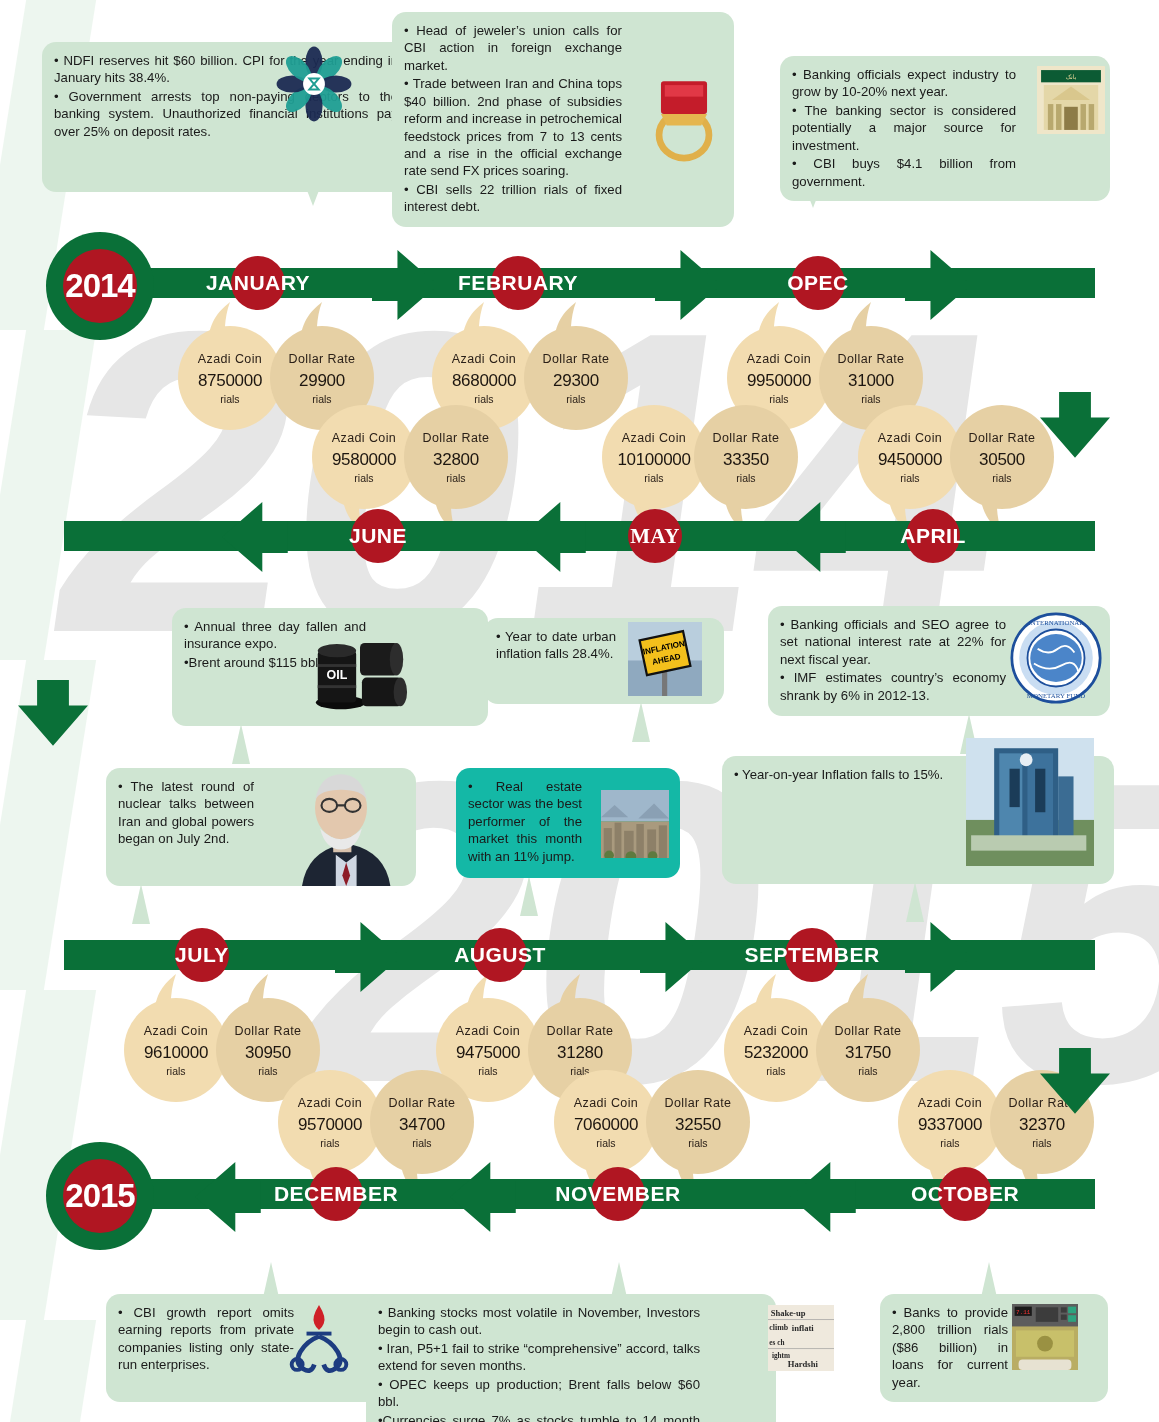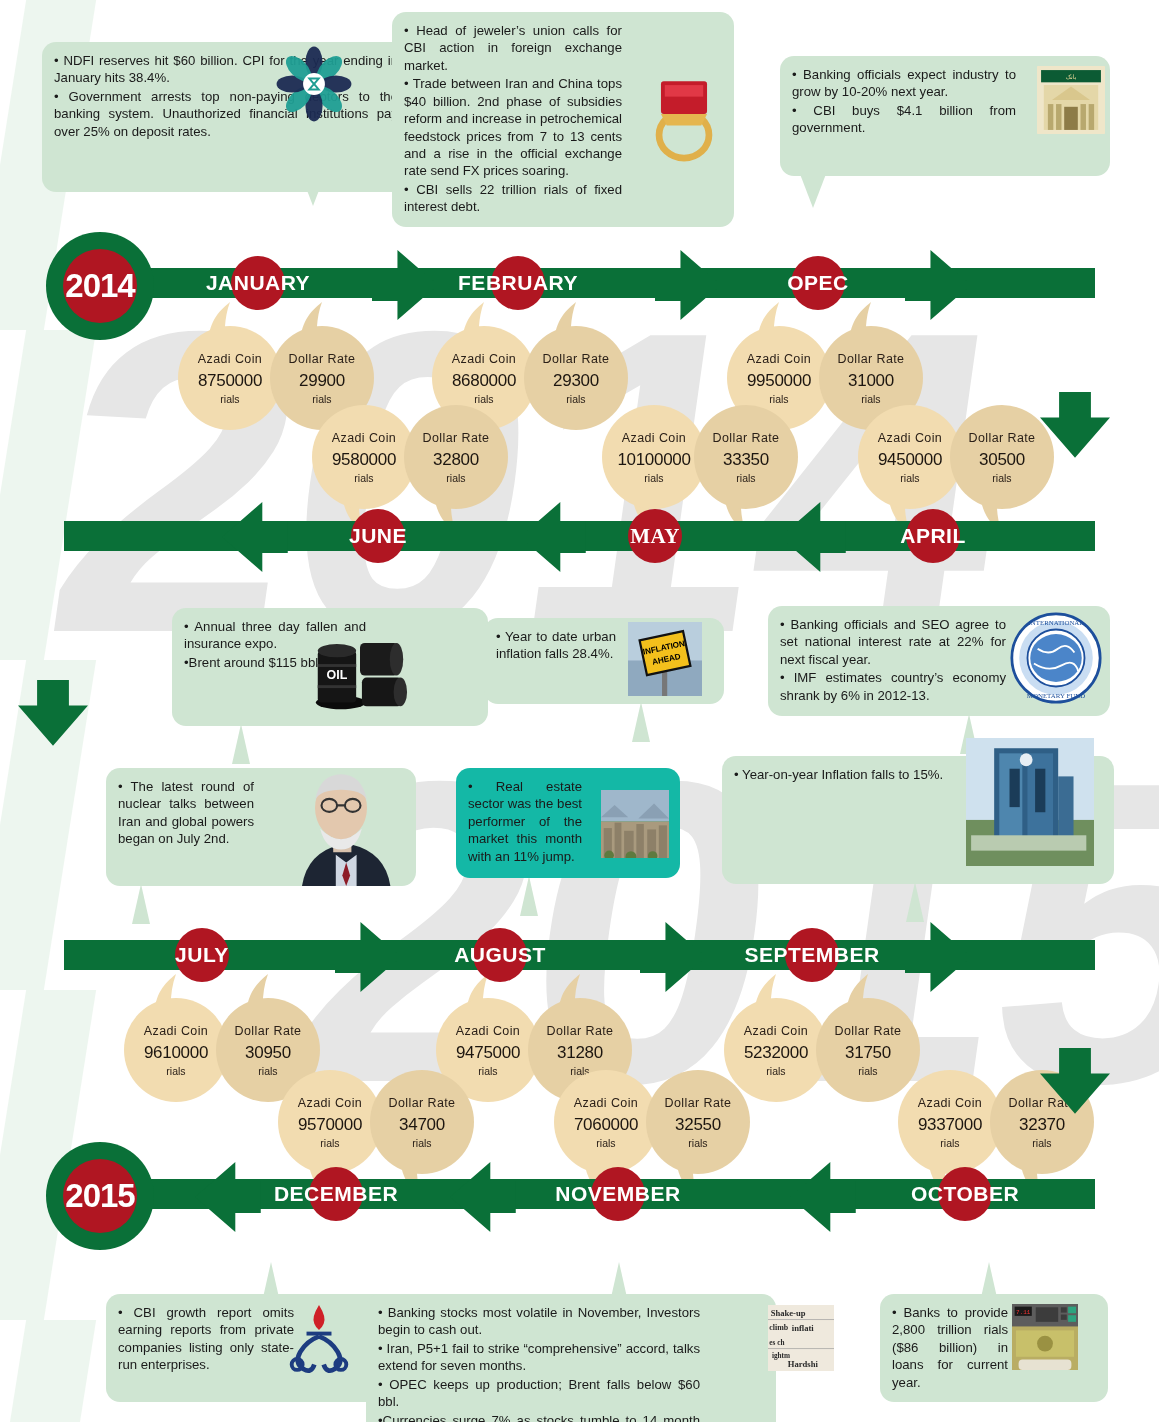--- a/index.html
+++ b/index.html
@@ -94,20 +94,21 @@
     <div class="pic" style="left: 636px; top: 60px; width: 96px; height: 104px; z-index: 6;"><svg width="100%" height="100%" viewBox="0 0 100 100" preserveAspectRatio="xMidYMid meet">
         <ellipse cx="50" cy="74" rx="26" ry="24" fill="none" stroke="#e0b04a" stroke-width="7"></ellipse>
         <rect x="26" y="18" width="48" height="34" rx="3" fill="#c41c2a"></rect>
         <rect x="30" y="22" width="40" height="12" fill="#e8404d" opacity=".8"></rect>
         <path d="M26 52h48l-6 12H32z" fill="#e5b64f"></path>
       </svg></div>
     <div class="gtail" style="left: 800px; top: 174px; z-index: 3; border-top-color: rgb(207, 229, 210); transform: none;"></div>
     <div class="gbox" style="left: 780px; top: 56px; width: 330px; min-height: 120px; z-index: 5; background: rgb(207, 229, 210);">
       <div class="txt" style="padding-right: 82px;">
         <p>•   Banking officials expect industry to grow by 10-20% next year.</p>
+        <p>•       The banking sector is considered potentially a major source for investment.</p>
         <p>•   CBI buys $4.1 billion from government.</p>
       </div>
     </div>
     <div class="pic" style="left: 1036px; top: 66px; width: 70px; height: 68px; z-index: 6;"><svg width="100%" height="100%" viewBox="0 0 100 100" preserveAspectRatio="xMidYMid meet">
         <rect width="100" height="100" fill="#efe6c9"></rect>
         <rect x="6" y="6" width="88" height="18" fill="#0c5b34"></rect>
         <text x="50" y="19" font-size="9" fill="#e8d89a" text-anchor="middle" font-family="Liberation Serif,serif">بانک</text>
         <rect x="10" y="28" width="80" height="66" fill="#e4d7a8"></rect>
         <path d="M50 30 L78 50 H22z" fill="#d9c78d"></path>
         <rect x="40" y="60" width="20" height="34" fill="#8d7b47"></rect>

